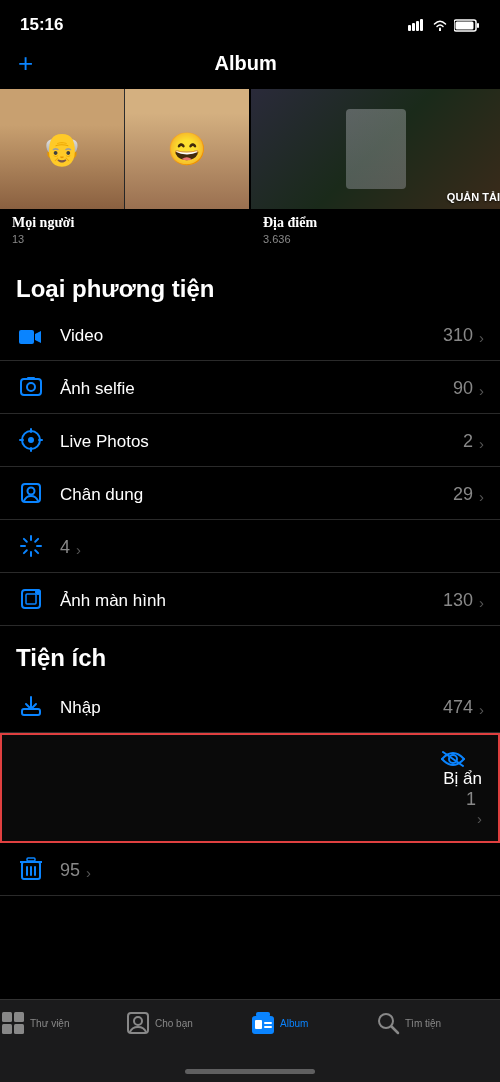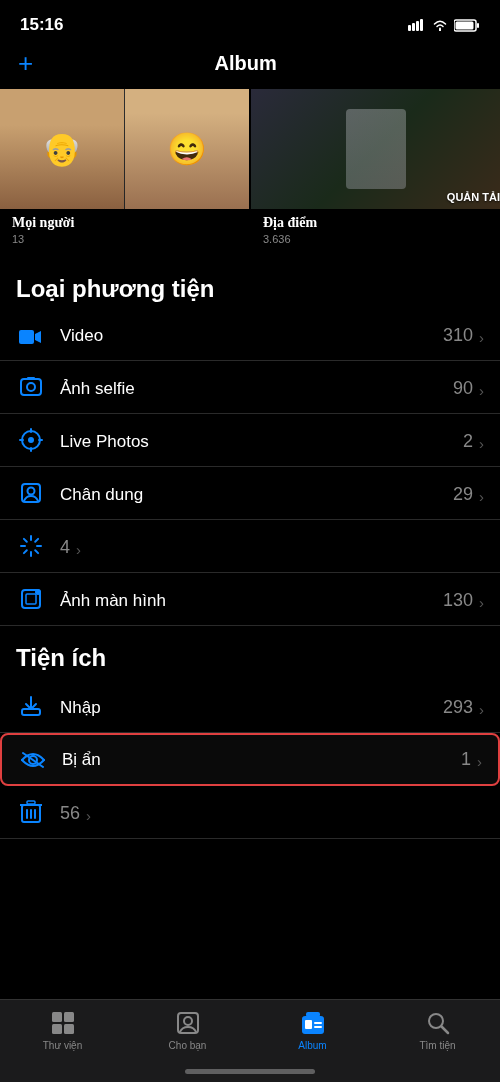--- a/index.html
+++ b/index.html
@@ -153,22 +153,23 @@
     .list-item {
       display: flex;
       align-items: flex-end;
       padding: 14px 16px;
       border-bottom: 0.5px solid #2a2a2a;
       cursor: pointer;
       position: relative;
     }
     .list-item.highlighted {
       border: 2px solid #e04040;
-      border-radius: 8px;
+      border-radius: 0;
       background: #0a0a0a;
+      flex-direction: column;
     }
     .list-item-icon {
       width: 30px;
       margin-right: 14px;
       display: flex;
       align-items: center;
       justify-content: center;
       color: #0a84ff;
       font-size: 22px;
     }
@@ -196,21 +197,20 @@
       height: 83px;
       background: rgba(28, 28, 30, 0.95);
       border-top: 0.5px solid #333;
       display: flex;
       align-items: flex-start;
       padding-top: 10px;
     }
     .tab-item {
       flex: 1;
       display: flex;
-      flex-direction: column;
       align-items: center;
       gap: 4px;
       cursor: pointer;
     }
     .tab-label {
       font-size: 10px;
       color: #888;
     }
     .tab-label.active {
       color: #0a84ff;
@@ -383,21 +383,21 @@
 
   <div class="list-item">
     <div class="list-item-icon">
       <svg width="24" height="24" viewBox="0 0 24 24" fill="none">
         <rect x="3" y="15" width="18" height="6" rx="2" stroke="#0a84ff" stroke-width="2"></rect>
         <line x1="12" y1="3" x2="12" y2="14" stroke="#0a84ff" stroke-width="2" stroke-linecap="round"></line>
         <path d="M7 10 L12 15 L17 10" stroke="#0a84ff" stroke-width="2" fill="none" stroke-linecap="round" stroke-linejoin="round"></path>
       </svg>
     </div>
     <span class="list-item-text">Nhập</span>
-    <span class="list-item-count">293</span>
+    <span class="list-item-count">474</span>
     <span class="list-item-chevron">›</span>
   </div>
 
   <div class="list-item highlighted">
     <div class="list-item-icon">
       <svg width="26" height="20" viewBox="0 0 26 20" fill="none">
         <path d="M2 10 Q13 -2 24 10" stroke="#0a84ff" stroke-width="2" fill="none" stroke-linecap="round"></path>
         <path d="M2 10 Q13 22 24 10" stroke="#0a84ff" stroke-width="2" fill="none" stroke-linecap="round"></path>
         <circle cx="13" cy="10" r="4" stroke="#0a84ff" stroke-width="2"></circle>
         <line x1="3" y1="3" x2="23" y2="17" stroke="#0a84ff" stroke-width="2" stroke-linecap="round"></line>
@@ -412,21 +412,21 @@
     <div class="list-item-icon">
       <svg width="22" height="24" viewBox="0 0 22 24" fill="none">
         <rect x="2" y="5" width="18" height="17" rx="2" stroke="#0a84ff" stroke-width="2"></rect>
         <line x1="0" y1="5" x2="22" y2="5" stroke="#0a84ff" stroke-width="2" stroke-linecap="round"></line>
         <rect x="7" y="1" width="8" height="3" rx="1" stroke="#0a84ff" stroke-width="1.5"></rect>
         <line x1="7" y1="10" x2="7" y2="18" stroke="#0a84ff" stroke-width="2" stroke-linecap="round"></line>
         <line x1="11" y1="10" x2="11" y2="18" stroke="#0a84ff" stroke-width="2" stroke-linecap="round"></line>
         <line x1="15" y1="10" x2="15" y2="18" stroke="#0a84ff" stroke-width="2" stroke-linecap="round"></line>
       </svg>
     </div>
-    <span class="list-item-count">56</span>
+    <span class="list-item-count">95</span>
     <span class="list-item-chevron">›</span>
   </div>
 
 </div>
 
 <div class="tab-bar">
 
   <div class="tab-item">
     <svg width="26" height="26" viewBox="0 0 26 26" fill="none">
       <rect x="2" y="2" width="10" height="10" rx="1.5" fill="#888"></rect>

